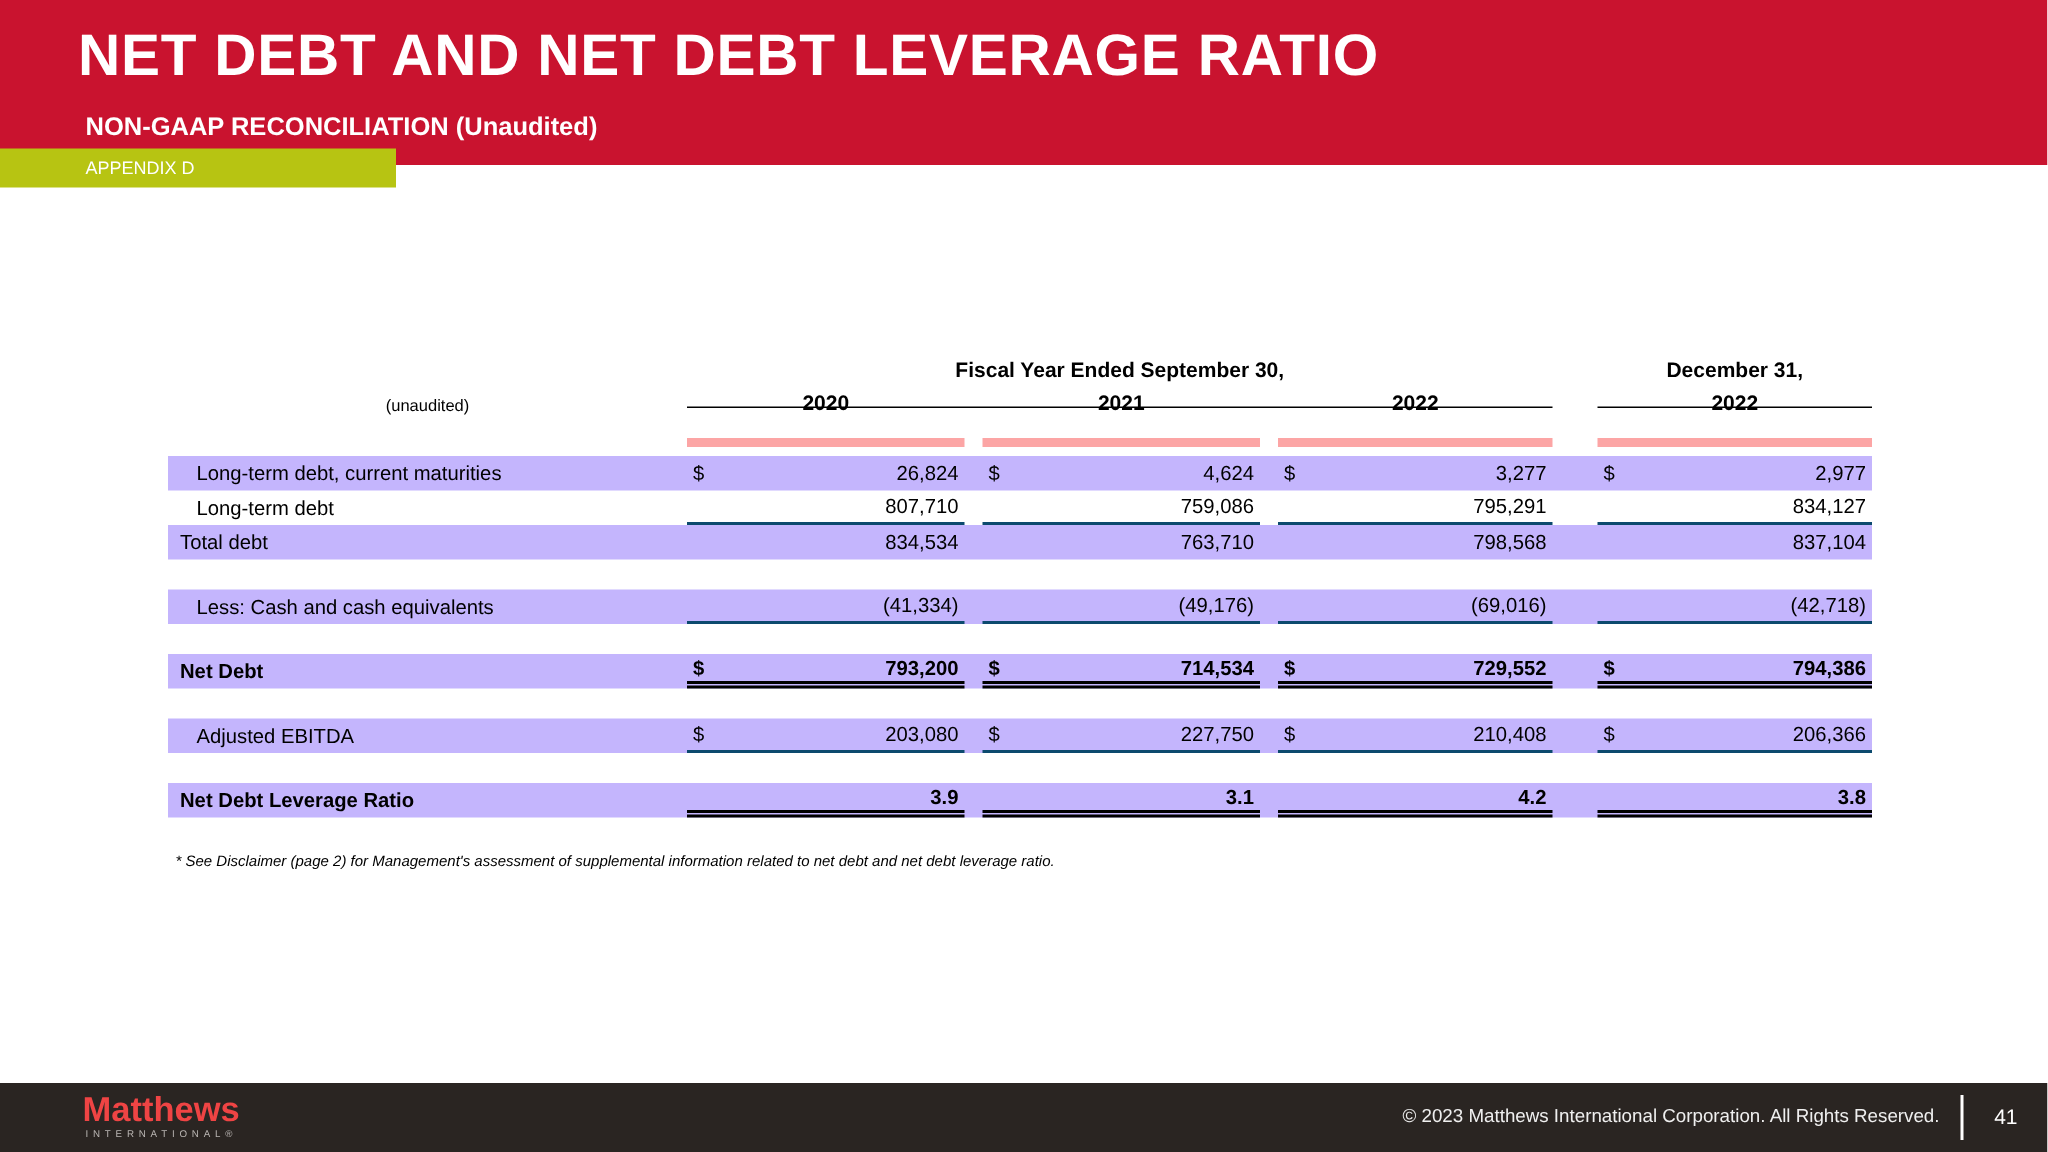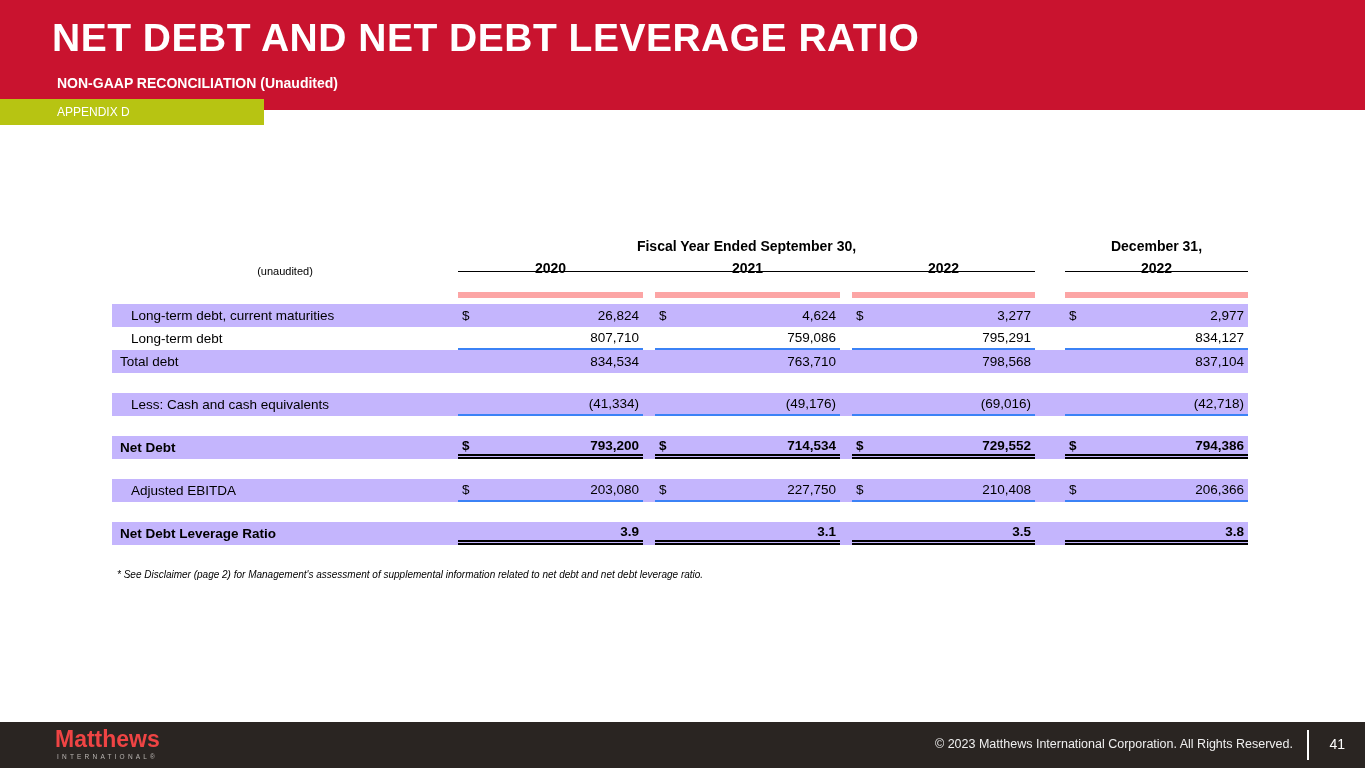--- a/index.html
+++ b/index.html
@@ -3,21 +3,21 @@
 <meta charset="utf-8">
 <style>
   html,body{margin:0;padding:0;}
   body{
     width:1365px;height:768px;position:relative;overflow:hidden;
     background:#ffffff;font-family:"Liberation Sans", sans-serif;color:#000;
   }
   
   .banner{position:absolute;top:0;left:0;width:1365px;height:110px;background:#c9132f;}
   .slide-title{position:absolute;left:52px;top:16px;font-size:39px;font-weight:bold;color:#fff;letter-spacing:.5px;white-space:nowrap;}
-  .slide-subtitle{position:absolute;left:57px;top:75px;font-size:14px;font-weight:bold;color:#fff;white-space:nowrap;}
+  .slide-subtitle{position:absolute;left:57px;top:75px;font-size:17px;font-weight:bold;color:#fff;white-space:nowrap;}
   .appendix-tab{position:absolute;left:0;top:99px;width:264px;height:26px;background:#b7c412;box-sizing:border-box;
     color:#fff;font-size:12px;line-height:26px;padding-left:57px;}
   
   .fin-table{position:absolute;left:112px;top:238px;width:1136px;}
   .trow{display:grid;grid-template-columns:346px 185px 12px 185px 12px 183px 30px 183px;align-items:center;}
   .trow.shaded{background:#c4b5fd;}
   .trow.data{height:23px;font-size:13.5px;}
   .trow.bold{font-weight:bold;}
   .spacer-row{height:20px;}
   .header-a{height:22px;}
@@ -27,21 +27,21 @@
   .group-header{font-size:14px;font-weight:bold;text-align:center;border-bottom:1.5px solid #000;
     display:flex;align-items:flex-end;justify-content:center;padding-bottom:17px;}
   .gh-fy{grid-column:2/7;}
   .gh-dec{grid-column:8/9;}
   .year{font-size:14px;font-weight:bold;text-align:center;border-bottom:6px solid #fca5a5;
     display:flex;align-items:flex-end;justify-content:center;padding-bottom:16px;}
   .label-cell{padding-left:8px;white-space:nowrap;display:flex;align-items:center;height:100%;}
   .label-cell.indent{padding-left:19px;}
   .value-cell{display:flex;justify-content:flex-end;align-items:center;height:100%;padding:0 4px;box-sizing:border-box;}
   .value-cell .dollar{margin-right:auto;}
-  .rule-single{border-bottom:2px solid #3b82f6;}
+  .rule-single{border-bottom:2px solid #0c4a6e;}
   .rule-double{border-bottom:5px double #000;}
   .footnote{position:absolute;left:117px;top:569px;font-size:10px;font-style:italic;white-space:nowrap;}
   
   .footer{position:absolute;left:0;top:722px;width:1365px;height:46px;background:#2a2522;}
   .logo{position:absolute;left:55px;top:5px;}
   .logo-main{font-size:23px;font-weight:bold;color:#ef4444;line-height:1.05;}
   .logo-sub{font-size:6.5px;letter-spacing:3.2px;color:#b9b5b2;margin-top:2px;padding-left:2px;}
   .copyright{position:absolute;right:72px;top:15px;font-size:12.5px;color:#efefef;white-space:nowrap;}
   .footer-divider{position:absolute;right:56px;top:8px;width:2px;height:30px;background:#fff;}
   .page-number{position:absolute;right:20px;top:14px;font-size:14px;color:#fff;}
@@ -199,21 +199,21 @@
         <div class="cell label-cell">Net Debt Leverage Ratio</div>
         <div class="cell value-cell rule-double">
           <span>3.9</span>
         </div>
         <div class="cell"></div>
         <div class="cell value-cell rule-double">
           <span>3.1</span>
         </div>
         <div class="cell"></div>
         <div class="cell value-cell rule-double">
-          <span>3.5</span>
+          <span>4.2</span>
         </div>
         <div class="cell"></div>
         <div class="cell value-cell rule-double">
           <span>3.8</span>
         </div>
       </div>
     </div>
 </div>
 
 <div class="footnote">* See Disclaimer (page 2) for Management's assessment of supplemental information related to net debt and net debt leverage ratio.</div>

